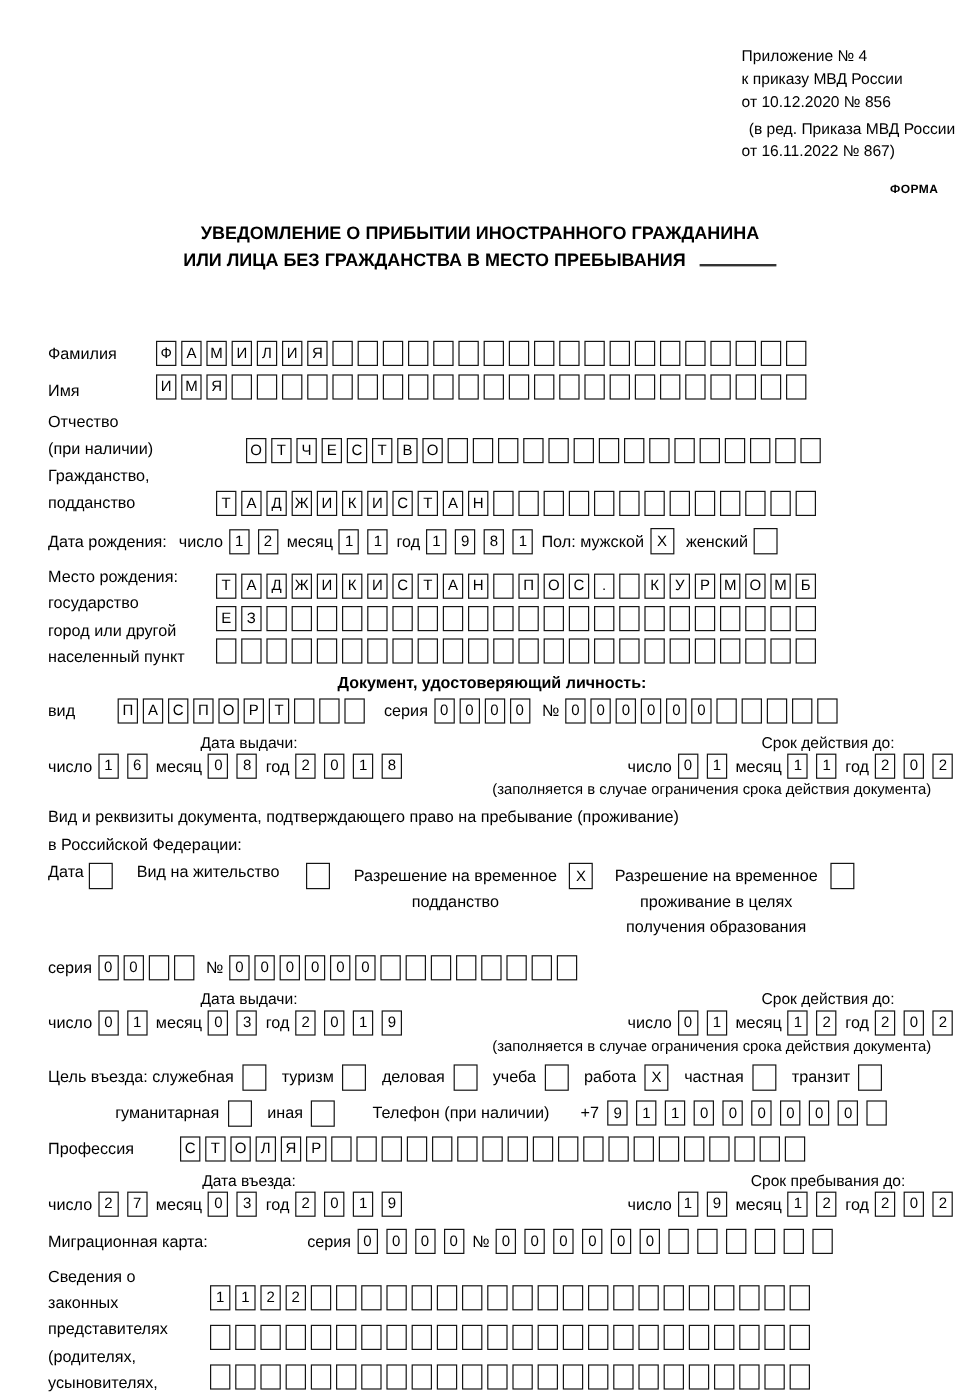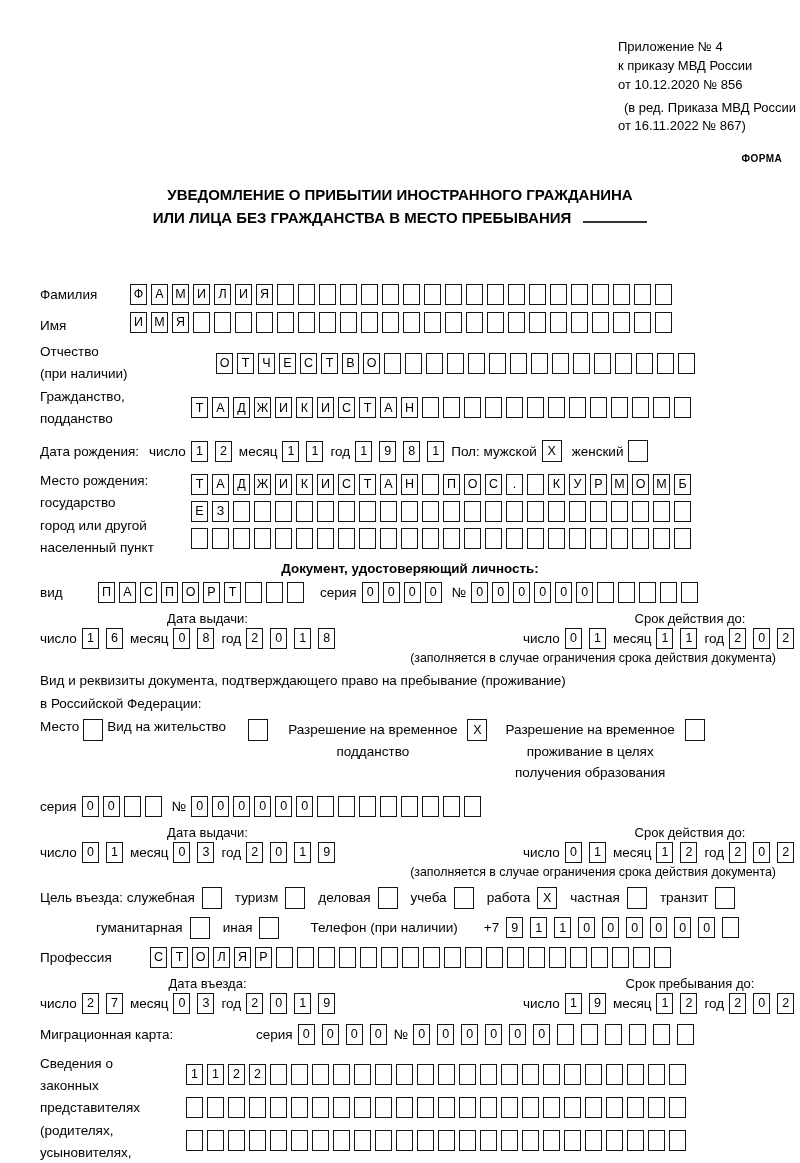--- a/index.html
+++ b/index.html
@@ -13,21 +13,21 @@
   .hdr { position: absolute; left: 618px; top: 38px; width: 178px; font-size: 13px; line-height: 1.45; }
   .hdr .ed { margin-top: 4px; text-align: right; }
   .forma { font-weight: bold; font-size: 10px; text-align: right; padding-right: 14px; margin-top: 16px; letter-spacing: .4px; }
   
   .title { position: absolute; top: 183px; left: 0; width: 100%; text-align: center; font-weight: bold; font-size: 15px; line-height: 1.55; }
   .blank-line { display: inline-block; width: 64px; border-bottom: 2.2px solid #333; height: .85em; margin-left: 12px; }
   .sec-head { position: absolute; top: 249px; left: 0; width: 100%; text-align: center; font-weight: bold; font-size: 13.6px; letter-spacing: .2px; }
   
   .fbody { position: absolute; top: 276px; left: 40px; width: 740px; }
   .frow { display: flex; align-items: center; flex-wrap: nowrap; }
-  .frow.top { align-items: center; gap: 11px; }
+  .frow.top { align-items: flex-end; }
   .cells { display: inline-flex; flex-wrap: nowrap; }
   .cell {
     flex: 0 0 auto; width: 17px; height: 21px; border: 1.6px solid #151515; margin-right: 4px;
     display: inline-flex; align-items: center; justify-content: center;
     font-size: 12.5px; line-height: 1; background: #fff;
   }
   .boxes .cell { width: 20px; height: 22px; margin-right: 0; }
   .dc .cell { margin-right: 7px; }
   .lbl { flex: 0 0 auto; }
   .w90 { width: 90px; } .w110 { width: 110px; } .w135 { width: 135px; } .w140 { width: 140px; } .w165 { width: 165px; }
@@ -406,26 +406,26 @@
           </span>
       </span>
     </div>
     <div class="note" style="margin-top:2px;">(заполняется в случае ограничения срока действия документа)</div>
 
     <div class="mt8">Вид и реквизиты документа, подтверждающего право на пребывание (проживание)</div>
     <div class="mt8">в Российской Федерации:</div>
 
     <div class="opt-row mt8">
       <span class="opt">
-        <span>Место</span>
+        <span>Дата</span>
         <span class="cells boxes" style="margin-left:4px;">
             <span class="cell"></span>
           </span>
       </span>
-      <span class="opt" style="margin-left:4px;">
+      <span class="opt" style="margin-left:20px;">
         <span>Вид на жительство</span>
         <span class="cells boxes" style="margin-left:22px;">
             <span class="cell"></span>
           </span>
       </span>
       <span class="opt" style="margin-left:20px;">
         <span class="olines">
           <div>Разрешение на временное</div>
           <div>подданство</div>
         </span>

